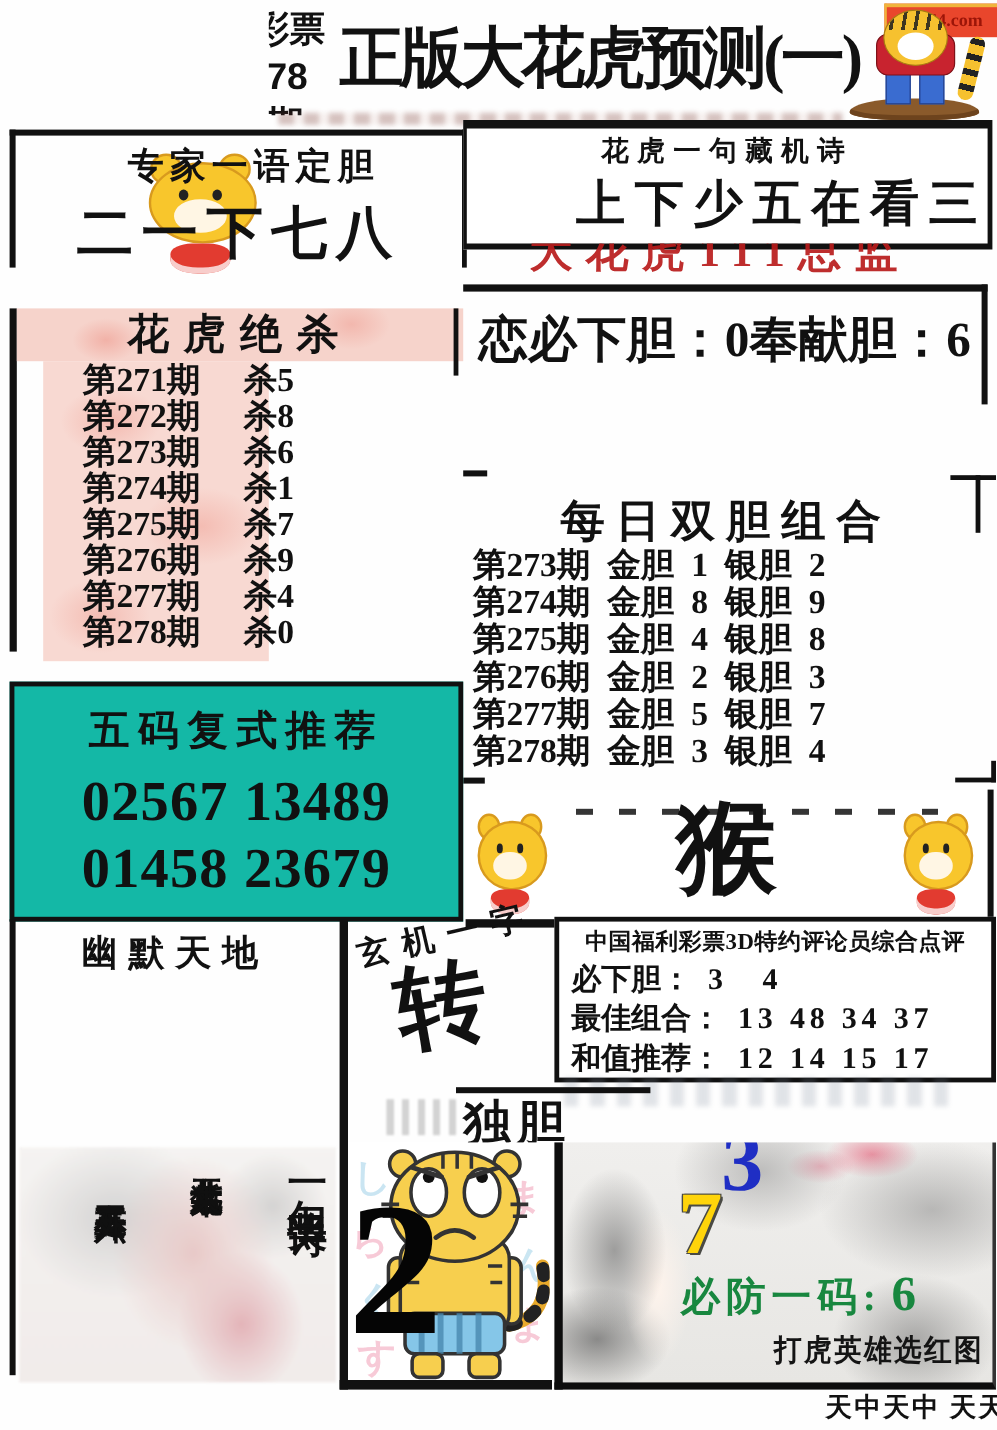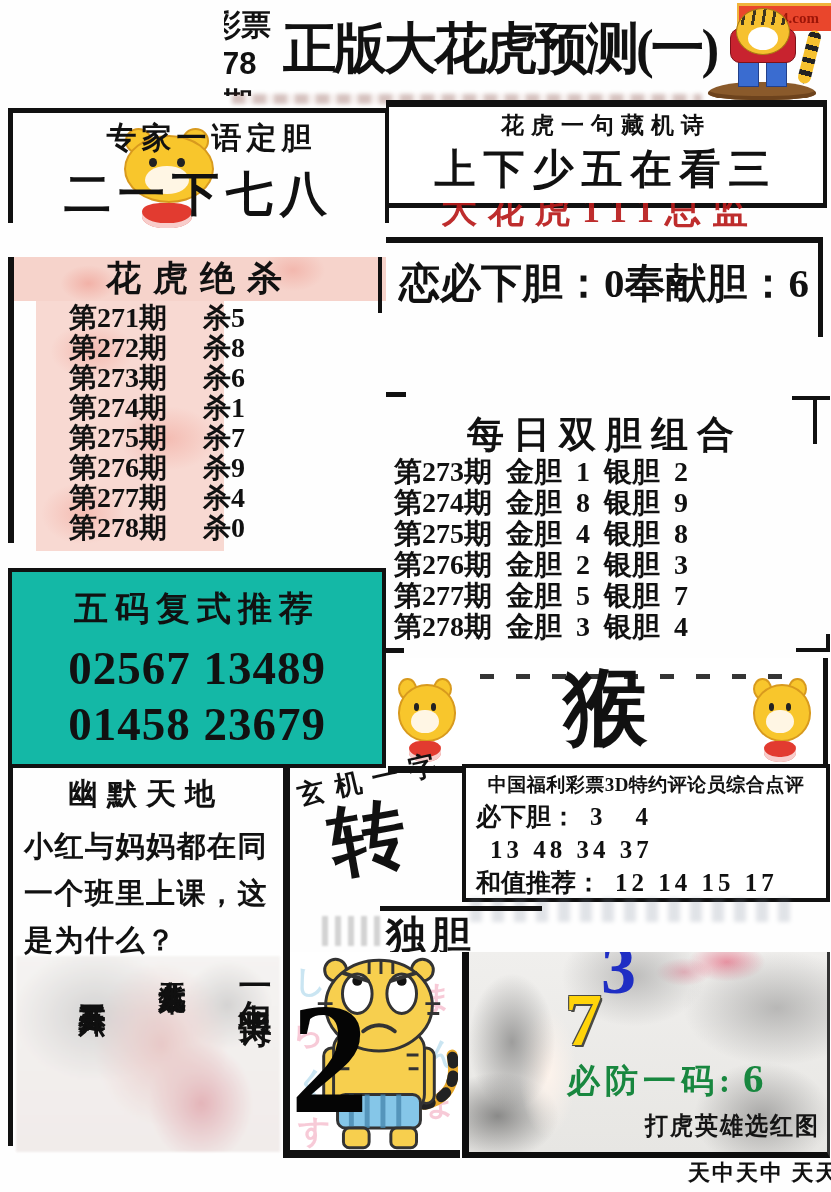--- a/index.html
+++ b/index.html
@@ -82,21 +82,21 @@
                  linear-gradient(#f4f2f0,#efe9e7);}
   .pcol{position:absolute;writing-mode:vertical-rl;text-orientation:upright;font-weight:800;color:#101010;}
   .pcol.c1{left:232px;top:968px;font-size:33px;letter-spacing:5px;}
   .pcol.c2{left:154px;top:960px;font-size:27px;letter-spacing:1px;}
   .pcol.c3{left:74px;top:982px;font-size:27px;letter-spacing:1px;}
 
   
   .box-cangji{left:386px;top:100px;width:434px;height:96px;border-top:7px solid #111;border-bottom:5px solid #111;
               border-left:3px solid #111;border-right:4px solid #111;background:#fff;}
   .bc-title{text-align:center;margin-top:3px;font-size:23px;font-weight:800;letter-spacing:7px;}
-  .bc-poem{text-align:center;margin-top:1px;font-size:41px;font-weight:800;letter-spacing:8px;white-space:nowrap;}
+  .bc-poem{text-align:right;margin-top:1px;font-size:41px;font-weight:800;letter-spacing:8px;white-space:nowrap;}
 
   .partial-line{left:408px;top:203px;width:384px;height:30px;overflow:hidden;opacity:.92;}
   .partial-line .inner{font-size:36px;font-weight:800;letter-spacing:11px;margin-top:-17px;text-align:center;color:#b91c1c;}
 
   .hr-right{left:386px;top:237px;width:437px;height:6px;background:#111;}
   .vr-love{left:818px;top:237px;width:5px;height:100px;background:#111;}
   .love-line{left:392px;top:256px;width:424px;text-align:center;font-size:41px;font-weight:800;white-space:nowrap;}
 
   .dash-a{left:386px;top:392px;width:20px;height:5px;background:#111;}
   .corner-a-h{left:792px;top:396px;width:38px;height:4px;background:#111;}
@@ -342,37 +342,37 @@
         <div class="tf-muzzle"></div>
       <div class="tf-eye l"></div>
         <div class="tf-eye r"></div>
       <div class="tf-body"></div>
     </div>
   </div>
 
   <div class="abs vline-left"></div>
   <div class="abs box-humor">
     <div class="bh-title">幽默天地</div>
-    <div class="bh-text">小红与妈妈都在同一个班里上课，这是为什么？</div>
   </div>
 
   <div class="abs divider-mid"></div>
   <div class="abs xuanji-title">玄机一字</div>
   <div class="abs xuanji-char">转</div>
 
   <div class="abs box-comment">
     <div class="cm-title">中国福利彩票3D特约评论员综合点评</div>
     <div class="cm-rows">
 
         <div class="cm-row">
           <span>必下胆：</span>
           <span class="val">3　4</span>
         </div>
 
         <div class="cm-row">
+          <span>最佳组合：</span>
           <span class="val">13 48 34 37</span>
         </div>
 
         <div class="cm-row">
           <span>和值推荐：</span>
           <span class="val">12 14 15 17</span>
         </div>
       </div>
   </div>
   <div class="abs ghost-band"></div>

